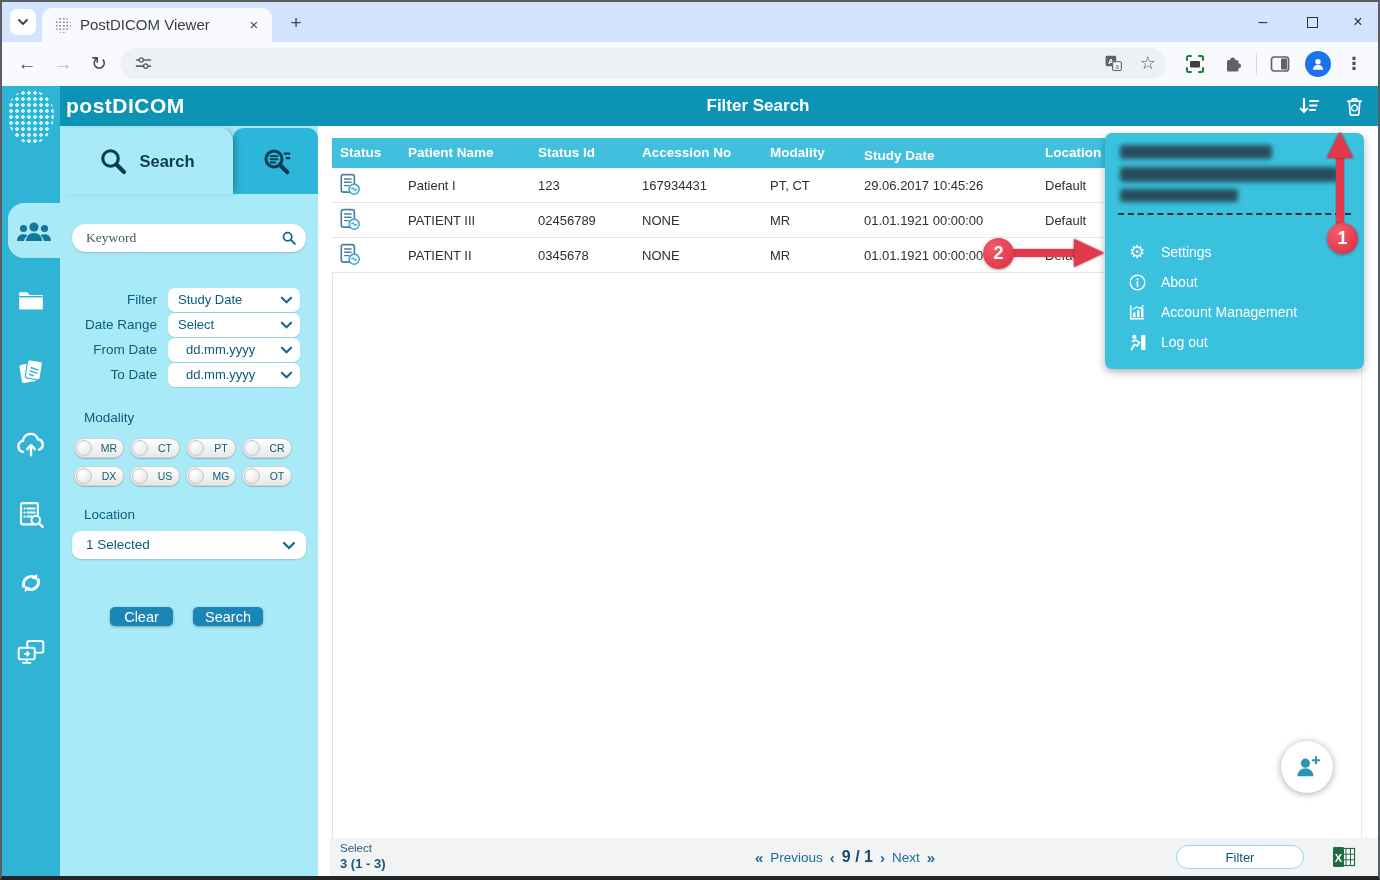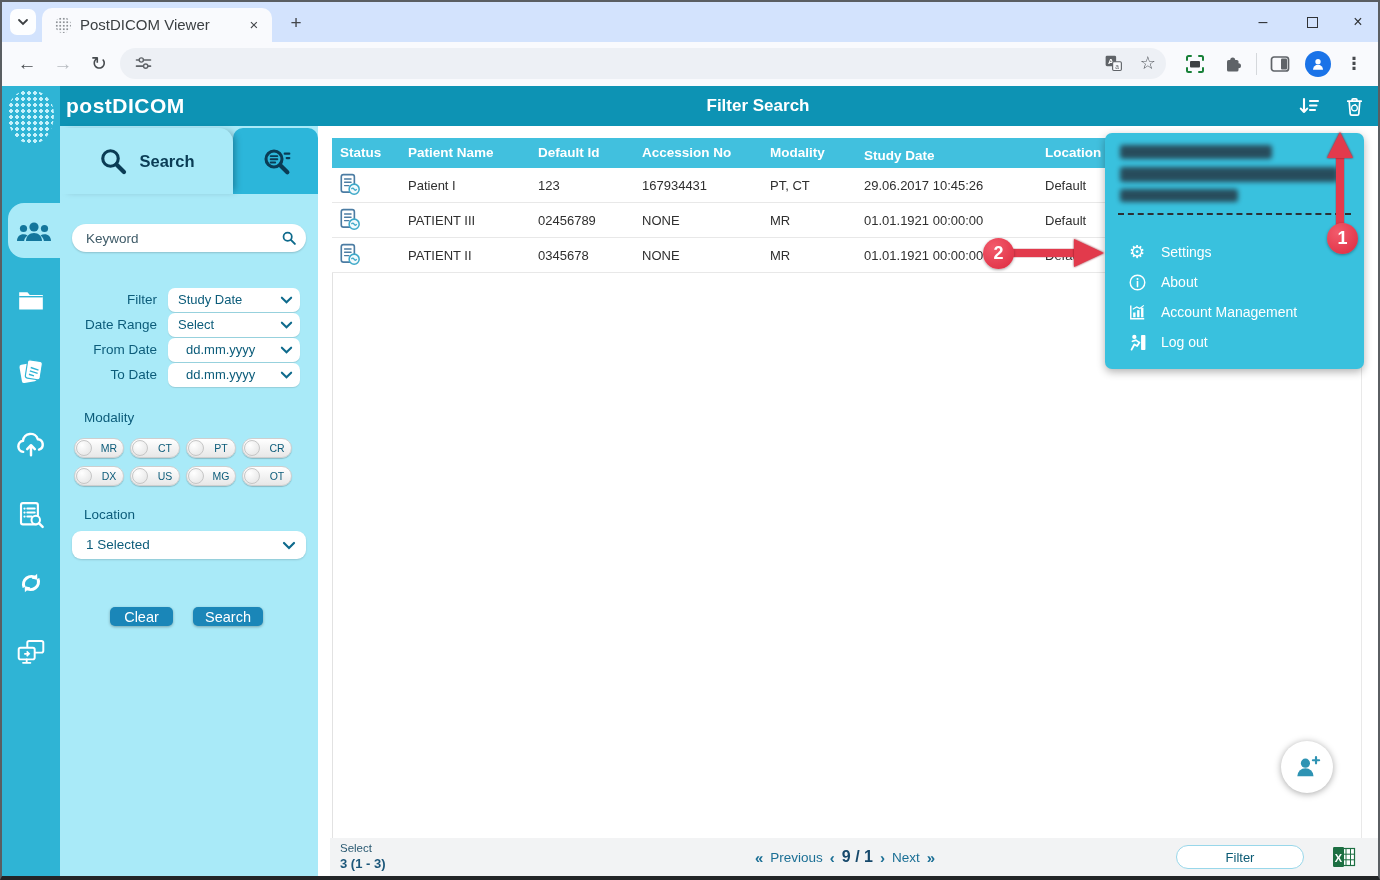--- a/index.html
+++ b/index.html
@@ -39,21 +39,21 @@
   .sidebar{position:absolute;left:2px;top:86px;width:58px;bottom:4px;background:#2fb4d5}
   .side-logo{position:absolute;left:6px;top:4px;width:46px;height:54px;background-image:radial-gradient(#c6f1fb 1.7px,transparent 2.05px);background-size:6px 6px;border-radius:46% 54% 48% 52%/42% 46% 58% 54%}
   .side-item{position:absolute;left:0;width:58px;height:44px;display:flex;align-items:center;justify-content:center}
   .active-pill{position:absolute;left:6px;top:117px;width:52px;height:55px;background:#a9eaf8;border-radius:16px 0 0 16px;display:flex;align-items:center;justify-content:center}
   
   .panel{position:absolute;left:60px;top:126px;width:258px;bottom:4px;background:#a9eaf8}
   .ptab2{position:absolute;left:173px;top:2px;width:85px;height:66px;background:#2cb6da;border-radius:10px 10px 0 0;display:flex;align-items:center;justify-content:center}
   .ptab1{position:absolute;left:0;top:2px;width:173px;height:66px;background:#a9eaf8;border-radius:0 14px 0 0;z-index:2;box-shadow:5px 0 7px -3px rgba(0,25,40,.35);display:flex;align-items:center;justify-content:center;gap:11px}
   .ptab1-label{font-size:16.5px;font-weight:700;color:#0a3c55}
   .keyword-wrap{position:absolute;left:12px;top:98px;width:234px;height:28px;background:#fff;border-radius:14px;box-shadow:0 1px 2px rgba(0,0,0,.18)}
-  .keyword-wrap input{position:absolute;left:14px;top:0;width:185px;height:28px;border:0;outline:0;background:transparent;font-size:13.5px;color:#2c4a58;font-family:Liberation Sans, sans-serif}
+  .keyword-wrap input{position:absolute;left:14px;top:0;width:185px;height:28px;border:0;outline:0;background:transparent;font-size:13.5px;color:#2c4a58;font-family:Liberation Serif, serif}
   .keyword-wrap input::placeholder{color:#3f5b68;opacity:1}
   .kw-ic{position:absolute;right:9px;top:6px}
   .f-label{position:absolute;left:0;width:97px;text-align:right;height:24px;line-height:24px;font-size:13.5px;color:#0c5c7a}
   .f-select{position:absolute;left:108px;width:132px;height:24px;background:#fff;border-radius:7px;font-size:13px;color:#0c5c7a;line-height:24px;padding-left:10px;box-shadow:0 1px 1px rgba(0,0,0,.12)}
   .f-select .chev{position:absolute;right:7px;top:6px}
   .sec-label{position:absolute;font-size:13.5px;color:#0c5c7a}
   .pill{position:absolute;width:50px;height:20px;border-radius:10px;background:linear-gradient(#ffffff,#e7e7e7);border:1px solid #cfcfcf;box-shadow:0 1px 1px rgba(0,0,0,.2)}
   .pill .knob{position:absolute;left:1px;top:1px;width:16px;height:16px;border-radius:50%;background:radial-gradient(circle at 35% 30%,#ffffff,#e2e2e2);border:1px solid #c6c6c6}
   .pill .pl{position:absolute;left:21px;top:0;width:26px;text-align:center;line-height:18px;font-size:10.5px;color:#0c5c7a}
   .loc-select{position:absolute;left:12px;top:405px;width:234px;height:28px;background:#fff;border-radius:9px;font-size:13.5px;color:#0c5c7a;line-height:28px;padding-left:14px;box-shadow:0 1px 2px rgba(0,0,0,.15)}
@@ -330,21 +330,21 @@
         </svg></div>
 
     <div class="pbtn" style="left:50px;width:63px">Clear</div>
     <div class="pbtn" style="left:133px;width:70px">Search</div>
   </div>
 
   <div class="table-frame"></div>
   <div class="thead tgrid">
     <div>Status</div>
     <div>Patient Name</div>
-    <div>Default Id</div>
+    <div>Status Id</div>
     <div>Accession No</div>
     <div>Modality</div>
     <div class="sorted"><span class="sort-glyph">▼</span><span>Study Date</span></div>
     <div>Location</div>
     <div></div>
   </div>
 
   <div class="trow tgrid" style="top:168px">
     <div class="status-cell">
         <svg width="24" height="24" viewBox="0 0 22 22">

